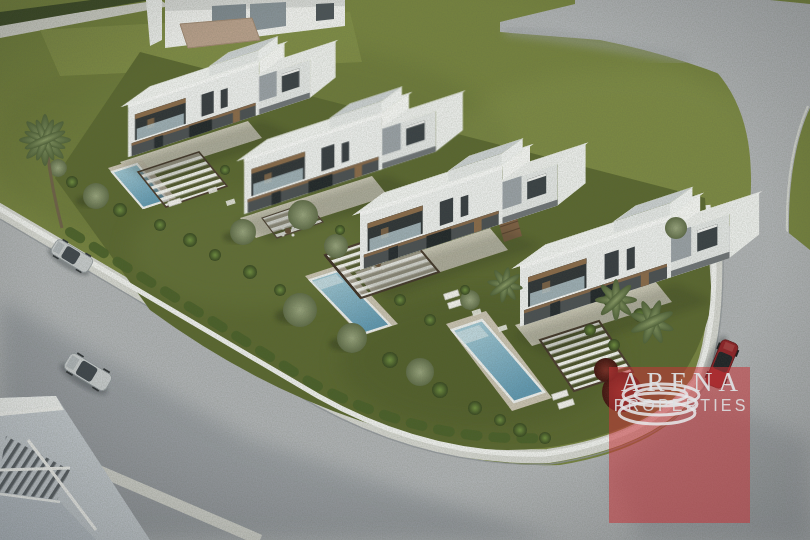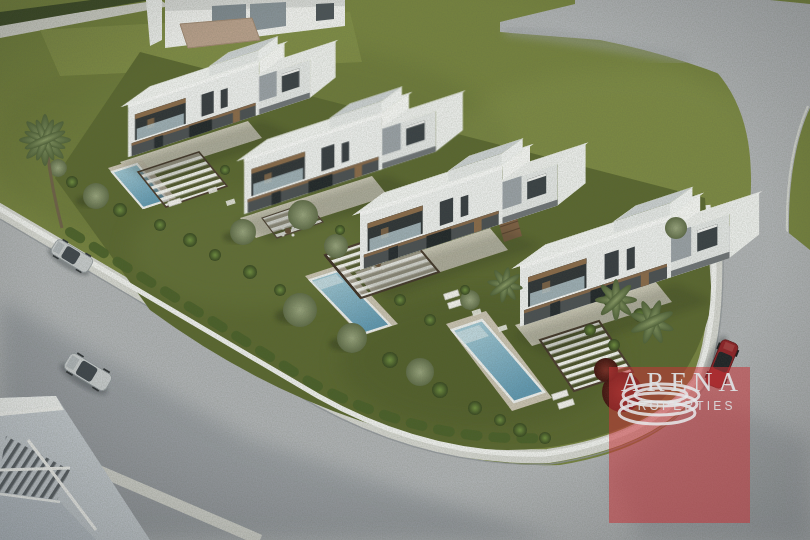--- a/index.html
+++ b/index.html
@@ -8,21 +8,21 @@
   .stage svg{position:absolute;left:0;top:0;}
   
   .watermark{position:absolute;left:609px;top:367px;width:141px;height:156px;
     background:var(--watermarkBg, rgba(197,52,56,.55));
     display:flex;flex-direction:column;align-items:center;justify-content:flex-start;}
   .wm-logo{margin-top:14px;}
   .wm-brand{margin-top:2px;color:var(--watermarkText,#dde1e3);
     font-family:"Liberation Serif",serif;font-size:27px;line-height:27px;
     letter-spacing:6px;text-indent:6px;opacity:.95;}
   .wm-sub{margin-top:4px;color:var(--watermarkText,#dde1e3);
-    font-family:"Liberation Sans",sans-serif;font-size:12px;line-height:12px;
+    font-family:"Liberation Sans",sans-serif;font-size:16px;line-height:12px;
     letter-spacing:3.2px;text-indent:3.2px;opacity:.88;}
 </style>
 </head>
 <body>
 
 <div class="stage">
 <svg width="810" height="540" viewBox="0 0 810 540">
   <defs>
     <filter id="b2">
           <feGaussianBlur stdDeviation="2"></feGaussianBlur>

